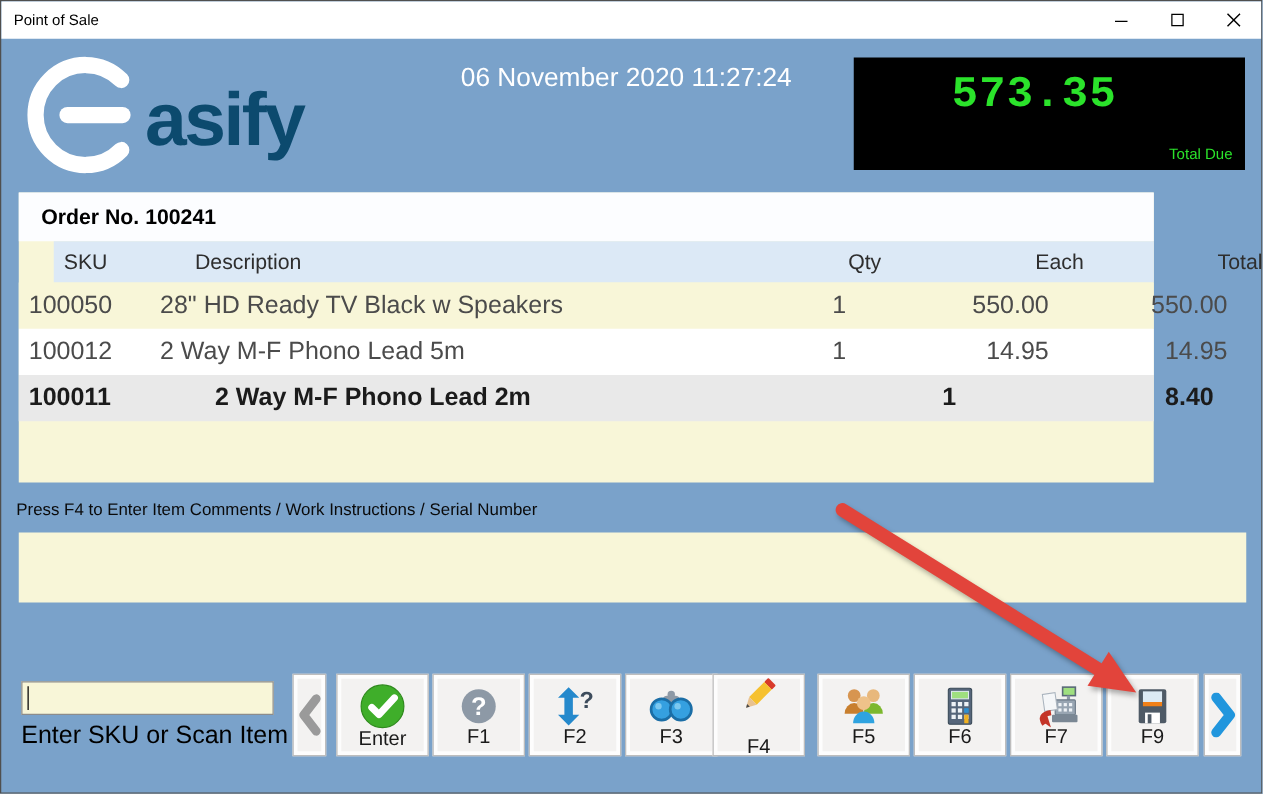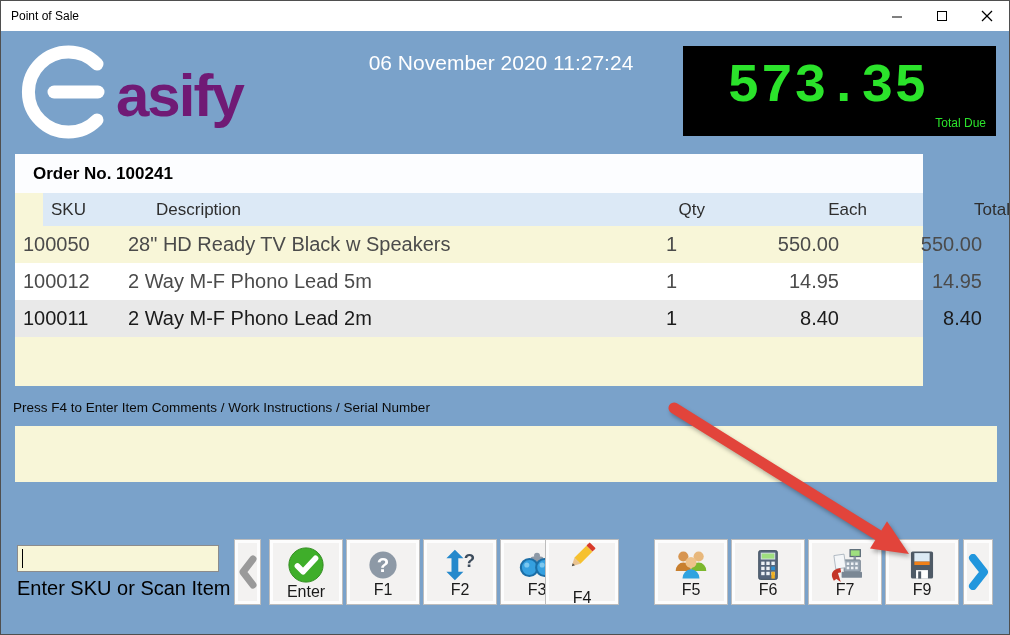--- a/index.html
+++ b/index.html
@@ -12,54 +12,54 @@
   .titlebar {
     position:absolute; left:0; top:0; width:100%; height:30px;
     background:#ffffff; display:flex; align-items:center;
   }
   .titlebar .title { font-size:12px; color:#000; padding-left:10px; }
   .win-controls { position:absolute; right:0; top:0; height:30px; display:flex; }
   .win-btn { width:45px; height:30px; display:flex; align-items:center; justify-content:center; cursor:pointer; }
   
   .logo { position:absolute; left:15px; top:42px; width:330px; height:98px; display:flex; align-items:center; }
   .logo-text {
-    color:#701a75; font-weight:bold; font-size:60px; letter-spacing:-2px;
+    color:#0c4a6e; font-weight:bold; font-size:60px; letter-spacing:-2px;
     margin-left:-8px; margin-top:6px;
   }
   .datetime {
     position:absolute; left:330px; top:50px; width:340px; text-align:center;
     color:#ffffff; font-size:21px;
   }
   .display {
     position:absolute; left:682px; top:45px; width:313px; height:90px;
     background:#000000;
   }
   .display .amount {
     position:absolute; left:0; right:24px; top:10px; text-align:center;
     font-family:"Liberation Mono", monospace; font-weight:bold;
-    font-size:54px; color:#2be32b; letter-spacing:1px;
+    font-size:35px; color:#2be32b; letter-spacing:1px;
   }
   .display .due-label {
     position:absolute; right:10px; bottom:6px; font-size:12px; color:#2be32b;
   }
   
   .order-panel { position:absolute; left:14px; top:153px; width:908px; height:232px; background:#f8f6d8; }
   .order-title {
     height:39px; line-height:39px; background:#fcfdff; padding-left:18px;
     font-size:17px; font-weight:bold; color:#000;
   }
   .grid-row { display:grid; grid-template-columns:113px 369px 180px 162px 158px; align-items:center; }
   .grid-head { height:33px; background:#dce9f6; font-size:17px; color:#2e2e2e;margin-left:28px; }
   .grid-item { height:37px; font-size:20px; color:#4b4b4b; cursor:default; }
   .c-sku { padding-left:8px; }
   .c-num { text-align:right; }
   .c-total { text-align:right; padding-right:15px; }
   .row-0 { background:#f8f6d8; }
   .row-1 { background:#ffffff; }
-  .row-2 { background:#e9e9e9; color:#1b1b1b; font-weight:400; }
+  .row-2 { background:#e9e9e9; color:#1b1b1b; font-weight:700;gap:44px; }
   
   .f4-hint { position:absolute; left:12px; top:399px; font-size:13.5px; color:#0a0a0a; }
   .comments-box {
     position:absolute; left:14px; top:425px; width:982px; height:56px;
     background:#f8f6d8; border:none; resize:none; font-family:"Liberation Sans",sans-serif;
   }
   
   .sku-input {
     position:absolute; left:16px; top:544px; width:202px; height:27px;
     background:#f8f6d8; border:1px solid #8c8c8c; outline:none;
@@ -194,21 +194,21 @@
       <rect x="14" y="10" width="16" height="10" rx="4" fill="#8d99a6"></rect>
       <circle cx="22" cy="9" r="3.5" fill="#8d99a6"></circle>
       <circle cx="13" cy="23" r="10" fill="#35a0e0" stroke="#1b6ea6" stroke-width="2.5"></circle>
       <circle cx="31" cy="23" r="10" fill="#35a0e0" stroke="#1b6ea6" stroke-width="2.5"></circle>
       <circle cx="10" cy="20" r="3" fill="#7cc8f0"></circle>
       <circle cx="28" cy="20" r="3" fill="#7cc8f0"></circle>
     </svg>
     <span class="tb-label">F3</span>
   </div>
 
-  <div class="tb-btn w-main" style="left:544px;gap:19px;">
+  <div class="tb-btn w-main" style="left:569px;gap:19px;">
     <svg width="34" height="34" viewBox="0 0 40 40">
       <g transform="rotate(45 20 20)">
         <rect x="15" y="1" width="11" height="6" rx="1" fill="#d83a2a"></rect>
         <rect x="15" y="7" width="11" height="22" fill="#f6c12f"></rect>
         <polygon points="15,29 26,29 20.5,39" fill="#e8c290"></polygon>
         <polygon points="18.5,35.5 22.5,35.5 20.5,39" fill="#4a4a4a"></polygon>
       </g>
     </svg>
     <span class="tb-label">F4</span>
   </div>

